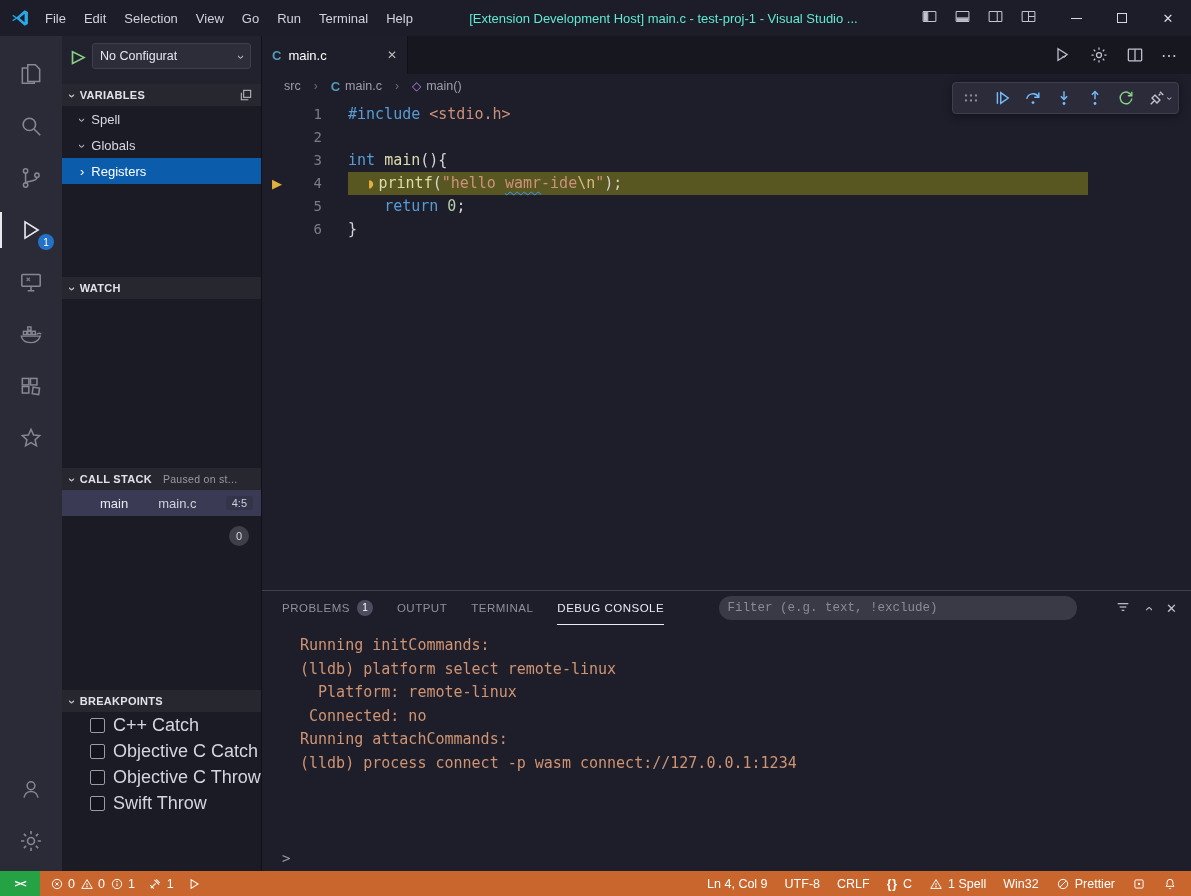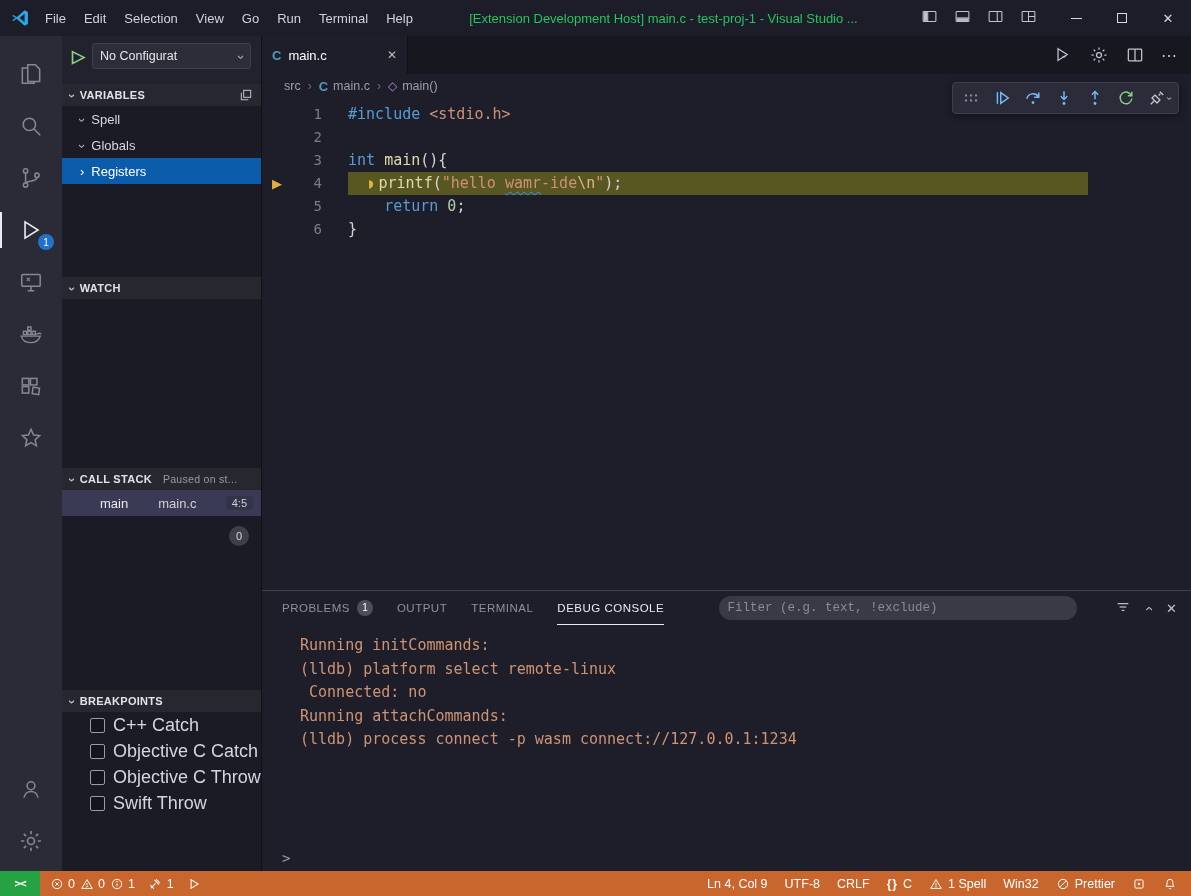--- a/index.html
+++ b/index.html
@@ -5,21 +5,21 @@
   *{box-sizing:border-box;margin:0;padding:0}
   body{background:#0e0e14;font-family:"Liberation Sans",sans-serif}
   .mono{font-family:"DejaVu Sans Mono","Liberation Mono",monospace}
   .app{position:relative;width:1191px;height:896px;overflow:hidden;background:#1e1e2b;color:#ccc;font-size:13px;user-select:none}
 
   
   .titlebar{display:flex;align-items:center;height:36px;background:#1d1d29;padding-left:10px}
   .logo{display:flex;align-items:center;margin-right:6px}
   .menus{display:flex}
   .menu-item{padding:5px 9px;color:#d2d2dc;font-size:13px;border-radius:4px}
-  .tb-title{flex:1;text-align:center;color:#22c55e;font-size:13px;white-space:nowrap;overflow:hidden}
+  .tb-title{flex:1;text-align:center;color:#5eead4;font-size:13px;white-space:nowrap;overflow:hidden}
   .layout-group{display:flex;gap:16px;margin:0 16px;color:#c2c2cd;align-items:center}
   .layout-group svg{width:17px;height:17px}
   .win-btns{display:flex;height:36px}
   .win-btn{width:46px;display:flex;align-items:center;justify-content:center;color:#d8d8e0;font-size:13px}
   .min-glyph{display:inline-block;width:11px;border-bottom:1.4px solid #d8d8e0}
   .max-glyph{display:inline-block;width:10px;height:10px;border:1.2px solid #d8d8e0}
 
   
   .workbench{position:absolute;top:36px;bottom:25px;left:0;right:0;display:flex}
 
@@ -62,21 +62,21 @@
 
   
   .editor-col{flex:1;display:flex;flex-direction:column;position:relative;min-width:0}
   .tabbar{height:38px;background:#17171f;display:flex;align-items:stretch}
   .tab{width:146px;background:#1e1e2b;display:flex;align-items:center;gap:7px;padding:0 10px;color:#fff;font-size:13px;border-right:1px solid #101016}
   .file-c{color:#519aba;font-weight:bold;font-size:13px}
   .tab-close{margin-left:auto;color:#bbb;font-size:12px}
   .tab-actions{margin-left:auto;display:flex;align-items:center;gap:16px;padding-right:14px;color:#c5c5d2}
   .tab-actions svg{width:17px;height:17px}
   .mini-chev{font-size:10px}
-  .breadcrumbs{height:24px;display:flex;align-items:center;gap:7px;padding-left:22px;color:#9d9dab;font-size:12.5px}
+  .breadcrumbs{height:24px;display:flex;align-items:center;gap:13px;padding-left:22px;color:#9d9dab;font-size:12.5px}
   .bc-sep{color:#6b6b78;font-size:12px}
   .bc-sym{color:#b180d7;font-size:12px}
   .bc-item{display:flex;align-items:center;gap:5px}
 
   .code-wrap{flex:1;position:relative;background:#1e1e2b;overflow:hidden;padding-top:5px}
   .code-line{display:flex;height:23px;line-height:23px;font-size:15px}
   .glyph{width:30px;text-align:center;flex:none}
   .cur-arrow{color:#e2b13c;font-size:13px}
   .lnum{width:30px;text-align:right;color:#7a7a88;font-size:14px;flex:none;font-family:"DejaVu Sans Mono","Liberation Mono",monospace}
   .lspace{width:26px;flex:none}
@@ -489,20 +489,21 @@
                   <line x1="7" y1="12" x2="17" y2="12"></line>
                   <line x1="10" y1="17" x2="14" y2="17"></line>
                 </svg></span>
             <span class="chev up">›</span>
             <span class="pclose">✕</span>
           </div>
         </div>
         <div class="console mono">
             <div class="console-line mono">Running initCommands:</div>
             <div class="console-line mono">(lldb) platform select remote-linux</div>
+            <div class="console-line mono">  Platform: remote-linux</div>
             <div class="console-line mono"> Connected: no</div>
             <div class="console-line mono">Running attachCommands:</div>
             <div class="console-line mono">(lldb) process connect -p wasm connect://127.0.0.1:1234</div>
           </div>
         <div class="panel-input">
           <span class="mono">&gt;</span>
         </div>
       </div>
     </div>
   </div>

